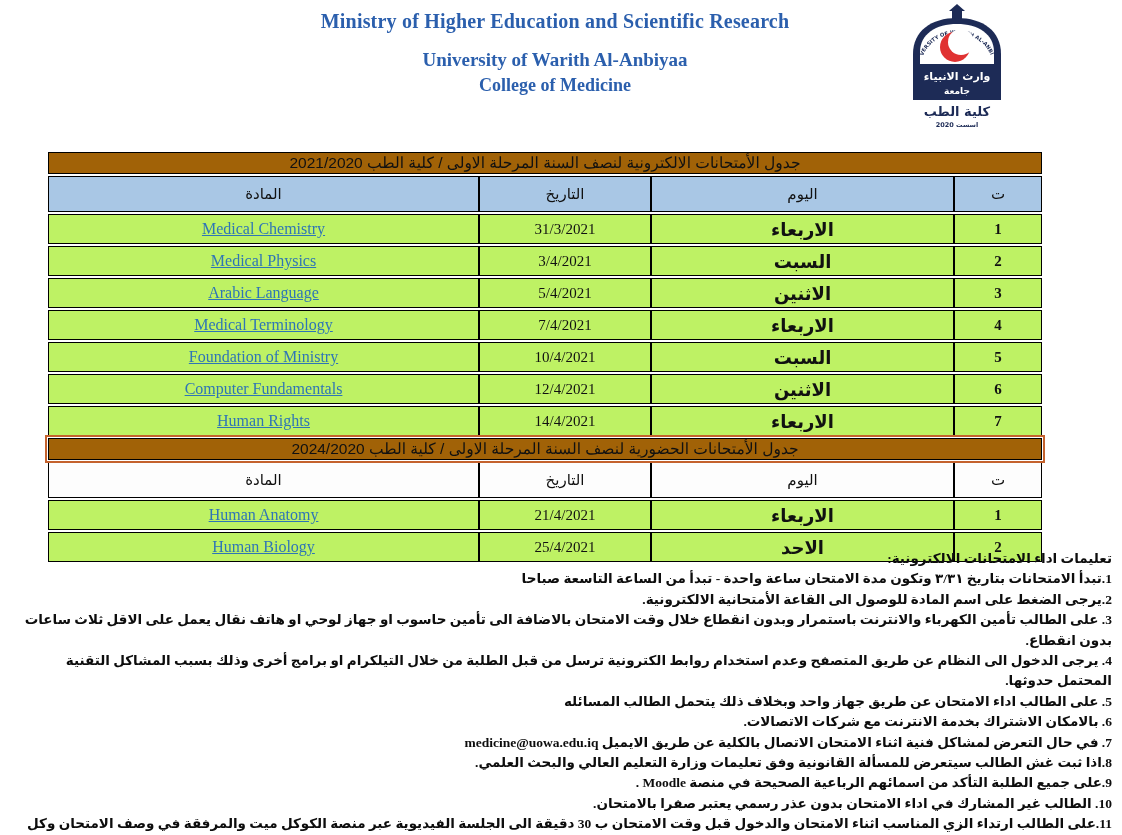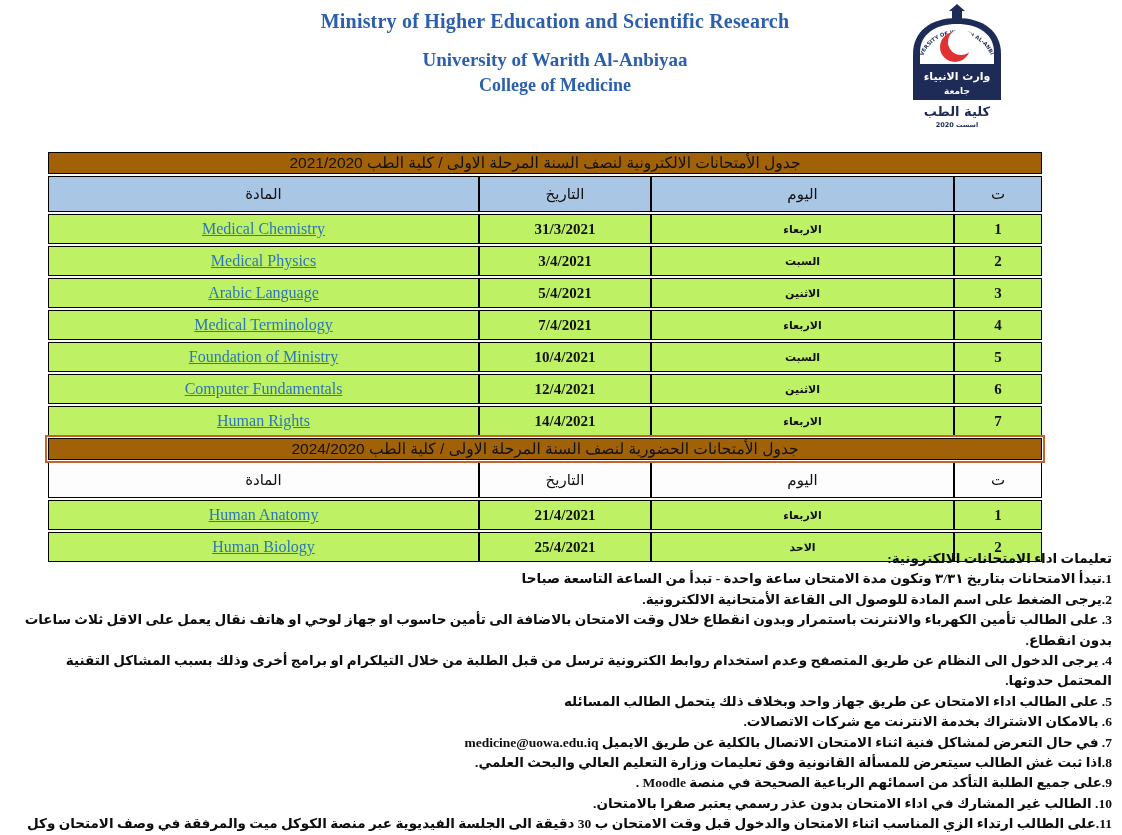--- a/index.html
+++ b/index.html
@@ -28,22 +28,22 @@
     td.title-cell.presence{outline:2.5px solid #c4622d;outline-offset:1px;}
     tr.head-row td{
       height:36px;font-family:"DejaVu Sans","Liberation Serif",sans-serif;font-size:15px;
     }
     tr.head-row.blue td{background:#a9c7e5;}
     tr.head-row.white td{background:#fdfdfd;}
     tr.data-row td{height:30px;background:#bef264;}
     td.cell-subject span{
       color:#2e75b6;text-decoration:underline;font-size:16px;direction:ltr;unicode-bidi:isolate;cursor:pointer;
     }
-    td.cell-date{font-weight:bold;font-size:15px;direction:ltr;}
-    td.cell-day{font-weight:bold;font-size:11px;font-family:"DejaVu Sans",sans-serif;}
+    td.cell-date{font-weight:normal;font-size:15px;direction:ltr;}
+    td.cell-day{font-weight:bold;font-size:18px;font-family:"DejaVu Sans",sans-serif;}
     td.cell-num{font-weight:bold;font-size:15px;}
     
     .instructions{
       position:absolute;right:10px;left:8px;top:549px;direction:rtl;text-align:right;
       font-family:"Liberation Serif","DejaVu Sans",serif;font-weight:bold;
       font-size:13.5px;line-height:20.4px;color:#0d0d0d;
     }
     .inst-line{white-space:normal;}
   </style>
 </head>

